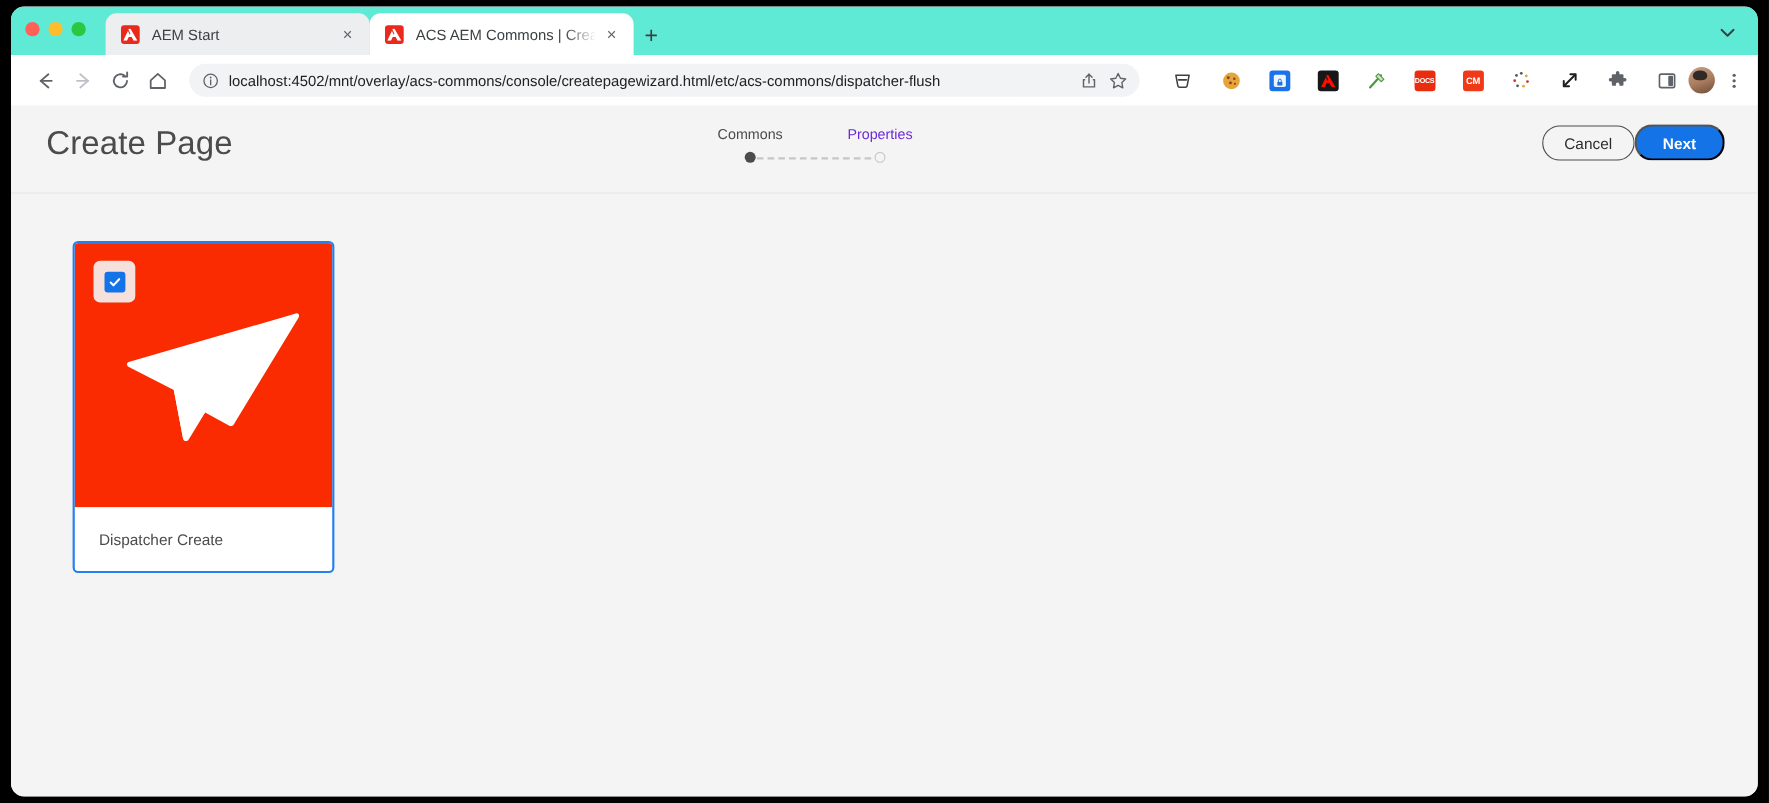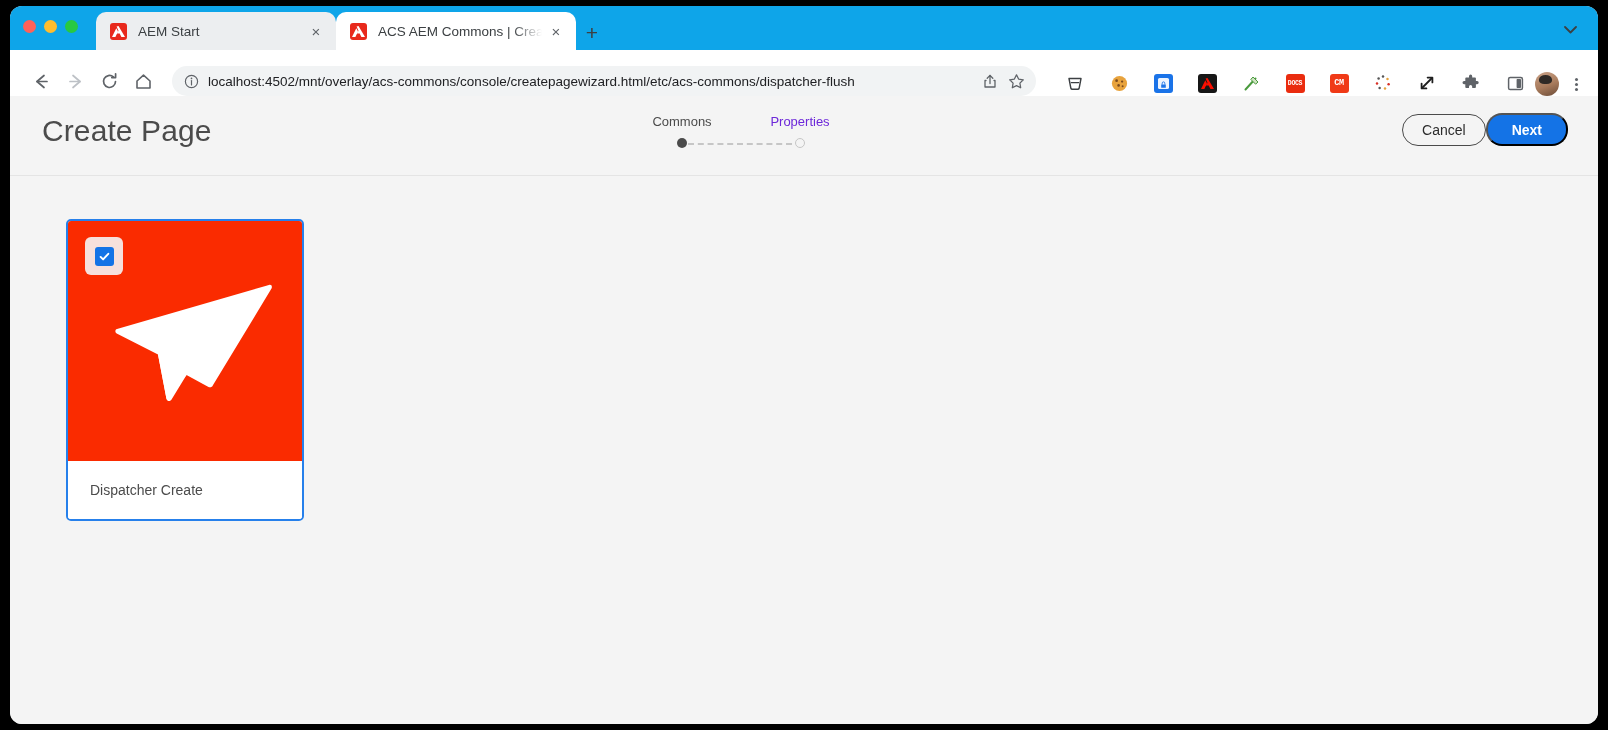--- a/index.html
+++ b/index.html
@@ -21,21 +21,21 @@
     height: 718px;
     background: #f1f3f4;
     border-radius: 12px;
     overflow: hidden;
   }
 
   
   .tabstrip {
     position: relative;
     height: 44px;
-    background: #0ea5e9;
+    background: #5eead4;
     padding-left: 0;
   }
   .traffic {
     position: absolute;
     left: 13px;
     top: 14px;
     display: flex;
     gap: 8px;
   }
   .light { width: 13px; height: 13px; border-radius: 50%; }
@@ -100,21 +100,21 @@
     display: flex; align-items: center; justify-content: center;
     color: #3c4043;
   }
 
   
   .toolbar {
     position: relative;
     height: 46px;
     background: #ffffff;
     display: flex;
-    align-items: flex-end;
+    align-items: center;
     padding: 0 10px;
   }
   .navbtn {
     width: 30px; height: 30px;
     display: flex; align-items: center; justify-content: center;
     color: #5f6368;
     flex: 0 0 auto;
     margin-right: 4px;
   }
   .navbtn.first { margin-left: 6px; }
@@ -150,21 +150,20 @@
     color: #5f6368;
     margin-left: 2px;
   }
 
   .ext {
     width: 26px; height: 26px;
     flex: 0 0 auto;
     margin-left: 18px;
     display: flex; align-items: center; justify-content: center;
     position: relative;
-    font-family: Liberation Mono, monospace;
   }
   .ext-sq {
     width: 19px; height: 19px;
     border-radius: 3px;
     display: flex; align-items: center; justify-content: center;
     font-size: 8px;
     font-weight: bold;
     color: #fff;
     letter-spacing: -0.3px;
   }

